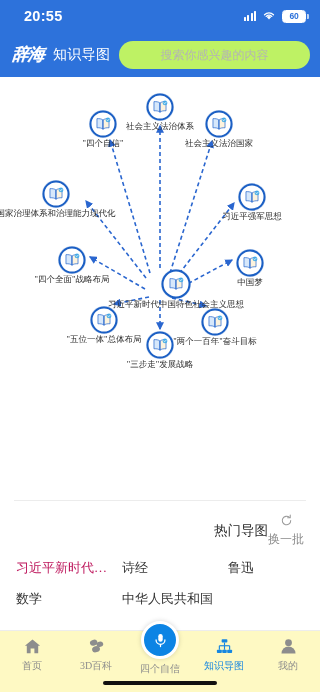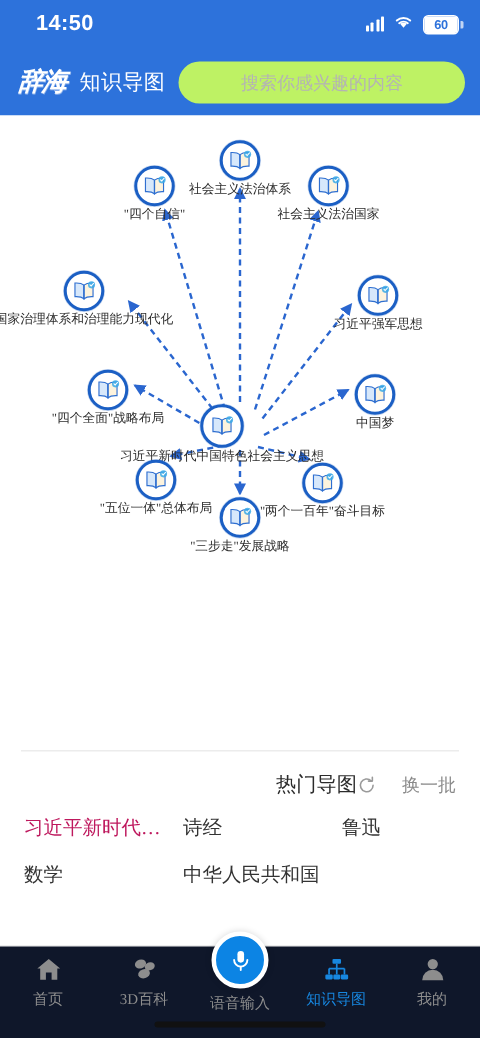--- a/index.html
+++ b/index.html
@@ -234,24 +234,25 @@
   .hot-title {
     font-size: 13.5px;
     color: #2b2b2b;
     font-weight: 500;
     font-family: "Liberation Serif", "DejaVu Serif", serif;
   }
 
   .hot-refresh {
     display: flex;
     align-items: center;
-    gap: 17px;
+    gap: 4px;
     color: #8a8a8a;
     font-size: 12px;
     font-family: "Liberation Serif", "DejaVu Serif", serif;
+    flex-direction: column;
   }
 
   .refresh-icon { width: 13px; height: 13px; display: block; }
 
   .hot-grid {
     display: grid;
     grid-template-columns: 106px 106px 1fr;
     row-gap: 13px;
   }
 
@@ -266,21 +267,21 @@
   }
   .hot-item.active { color: #be185d; }
 
   
   .tabbar {
     position: absolute;
     left: 0;
     bottom: 0;
     width: 320px;
     height: 62px;
-    background: #0f172a;
+    background: #fef9c3;
     border-top: 1px solid #ededed;
     display: flex;
     align-items: flex-start;
     padding-top: 6px;
   }
 
   .tab {
     flex: 1;
     display: flex;
     flex-direction: column;
@@ -334,21 +335,21 @@
     background: #111111;
     border-radius: 3px;
   }
 </style>
 </head>
 <body>
 
 <div class="header">
 
   <div class="statusbar">
-    <div class="status-time">14:50</div>
+    <div class="status-time">20:55</div>
     <div class="status-right">
       <span class="signal-bars">
         <i></i>
           <i></i>
           <i></i>
           <i></i>
       </span>
       <span>
         <svg class="wifi-icon" viewBox="0 0 16 12">
           <path d="M8 10.6 L5.4 7.6 a4 4 0 0 1 5.2 0 Z" fill="#fff"></path>
@@ -385,21 +386,21 @@
       <line x1="146" y1="201" x2="86" y2="124"></line>
       <line x1="175" y1="202" x2="234" y2="126"></line>
       <line x1="145" y1="212" x2="90" y2="180"></line>
       <line x1="176" y1="213" x2="232" y2="183"></line>
       <line x1="149" y1="220" x2="114" y2="227"></line>
       <line x1="172" y1="221" x2="206" y2="229"></line>
       <line x1="160" y1="223" x2="160" y2="252"></line>
     </g>
   </svg>
 
-  <div class="node node-center" style="left:148px; top:207px;">
+  <div class="node node-center" style="left:176px; top:207px;">
     <div class="node-circle">
       <svg class="book-icon" viewBox="0 0 22 19">
         <path d="M11 4.4 C9.1 2.8 6.6 2.4 3.2 2.6 L3.2 14.4 C6.6 14.2 9.1 14.6 11 16.2 Z" fill="#d7e8fb" stroke="#2f6fd0" stroke-width="1"></path>
         <path d="M11 4.4 C12.9 2.8 15.4 2.4 18.8 2.6 L18.8 14.4 C15.4 14.2 12.9 14.6 11 16.2 Z" fill="#fdf3dd" stroke="#2f6fd0" stroke-width="1"></path>
         <line x1="11" y1="4.4" x2="11" y2="16.2" stroke="#2f6fd0" stroke-width="1"></line>
         <circle cx="17.5" cy="4.2" r="3.1" fill="#39a9e8" opacity="0.85"></circle>
         <path d="M16.2 4.2 l1 1 l2-2.2" stroke="#fff" stroke-width="0.9" fill="none" stroke-linecap="round"></path>
       </svg>
     </div>
     <div class="node-label">习近平新时代中国特色社会主义思想</div>
@@ -584,21 +585,21 @@
   </div>
 
   <div class="tab tab-center">
     <span class="fab">
       <svg width="17" height="17" viewBox="0 0 20 20">
         <rect x="7.4" y="2.3" width="5.2" height="9.2" rx="2.6" fill="#fff"></rect>
         <path d="M4.8 9.4 a5.2 5.2 0 0 0 10.4 0" stroke="#fff" stroke-width="1.5" fill="none" stroke-linecap="round"></path>
         <line x1="10" y1="14.6" x2="10" y2="17.2" stroke="#fff" stroke-width="1.5" stroke-linecap="round"></line>
       </svg>
     </span>
-    <span class="tab-label">语音输入</span>
+    <span class="tab-label">四个自信</span>
   </div>
 
   <div class="tab active">
     <span class="tab-icon">
       <svg width="19" height="19" viewBox="0 0 20 20">
         <g fill="#1787e0">
           <rect x="7" y="2.4" width="6" height="3.4" rx="0.8"></rect>
           <rect x="2" y="13.4" width="5.2" height="3.4" rx="0.8"></rect>
           <rect x="12.8" y="13.4" width="5.2" height="3.4" rx="0.8"></rect>
           <rect x="7.6" y="13.4" width="4.8" height="3.4" rx="0.8"></rect>

